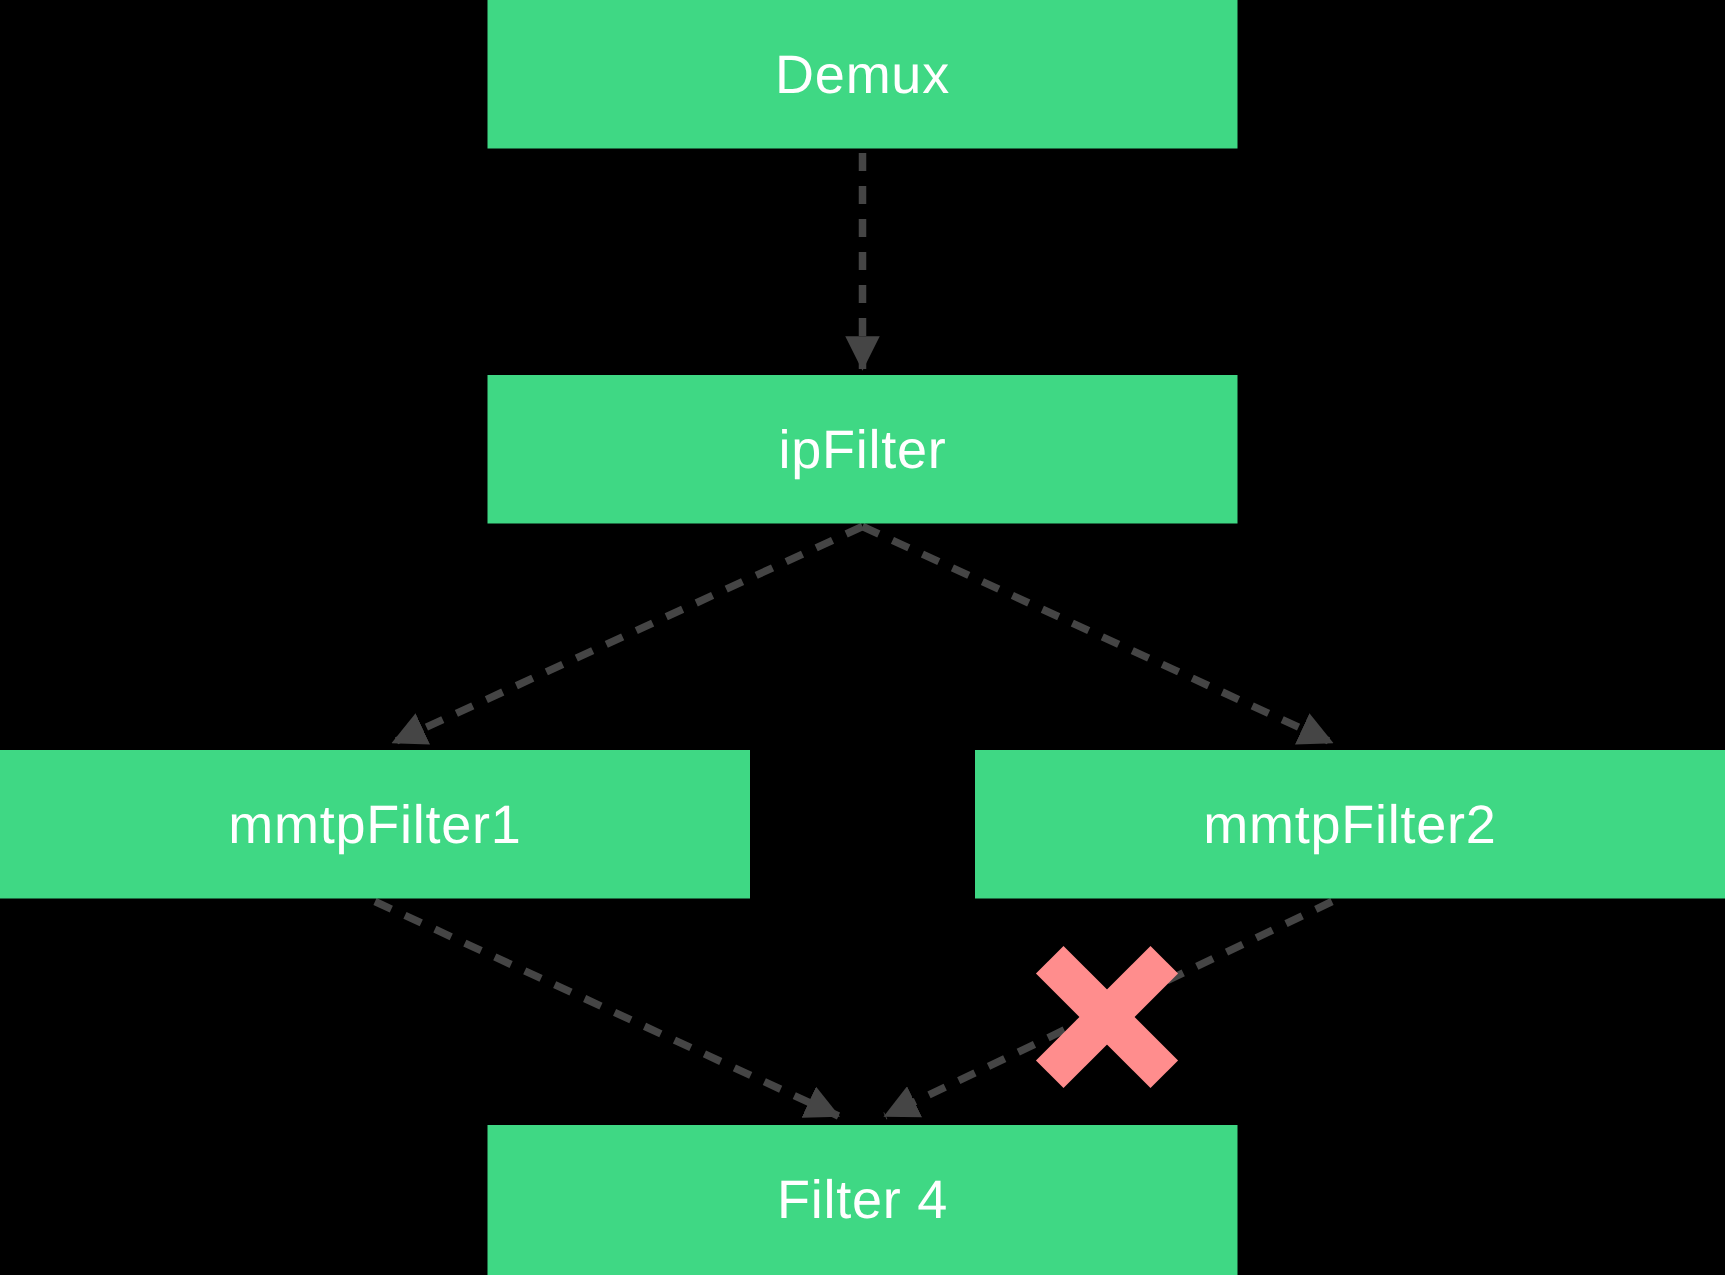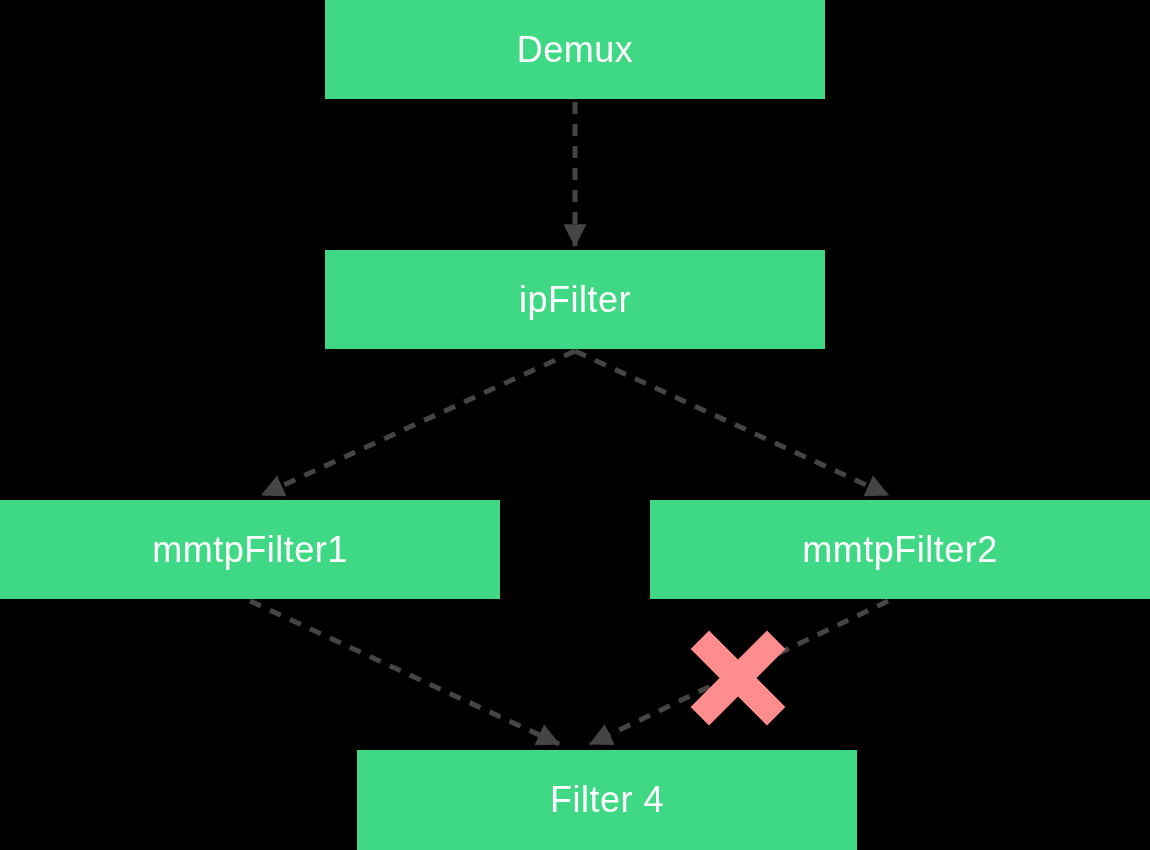--- a/index.html
+++ b/index.html
@@ -23,21 +23,21 @@
     background: var(--node-fill, #3fd884);
     color: var(--node-text, #ffffff);
     font-size: 36px;
     font-weight: 400;
     letter-spacing: 0.5px;
   }
   #node-demux       { left: 325px; top: 0px;   width: 500px; height: 99px;  }
   #node-ipfilter    { left: 325px; top: 250px; width: 500px; height: 99px;  }
   #node-mmtpfilter1 { left: 0px;   top: 500px; width: 500px; height: 99px; text-align: center;  }
   #node-mmtpfilter2 { left: 650px; top: 500px; width: 500px; height: 99px;  }
-  #node-filter4     { left: 325px; top: 750px; width: 500px; height: 100px; margin-left: 32px; }
+  #node-filter4     { left: 325px; top: 750px; width: 500px; height: 100px; }
   svg.edges {
     position: absolute;
     left: 0; top: 0;
     width: 1150px;
     height: 850px;
     pointer-events: none;
   }
   .edge {
     stroke: var(--edge, #454545);
     stroke-width: 5;

